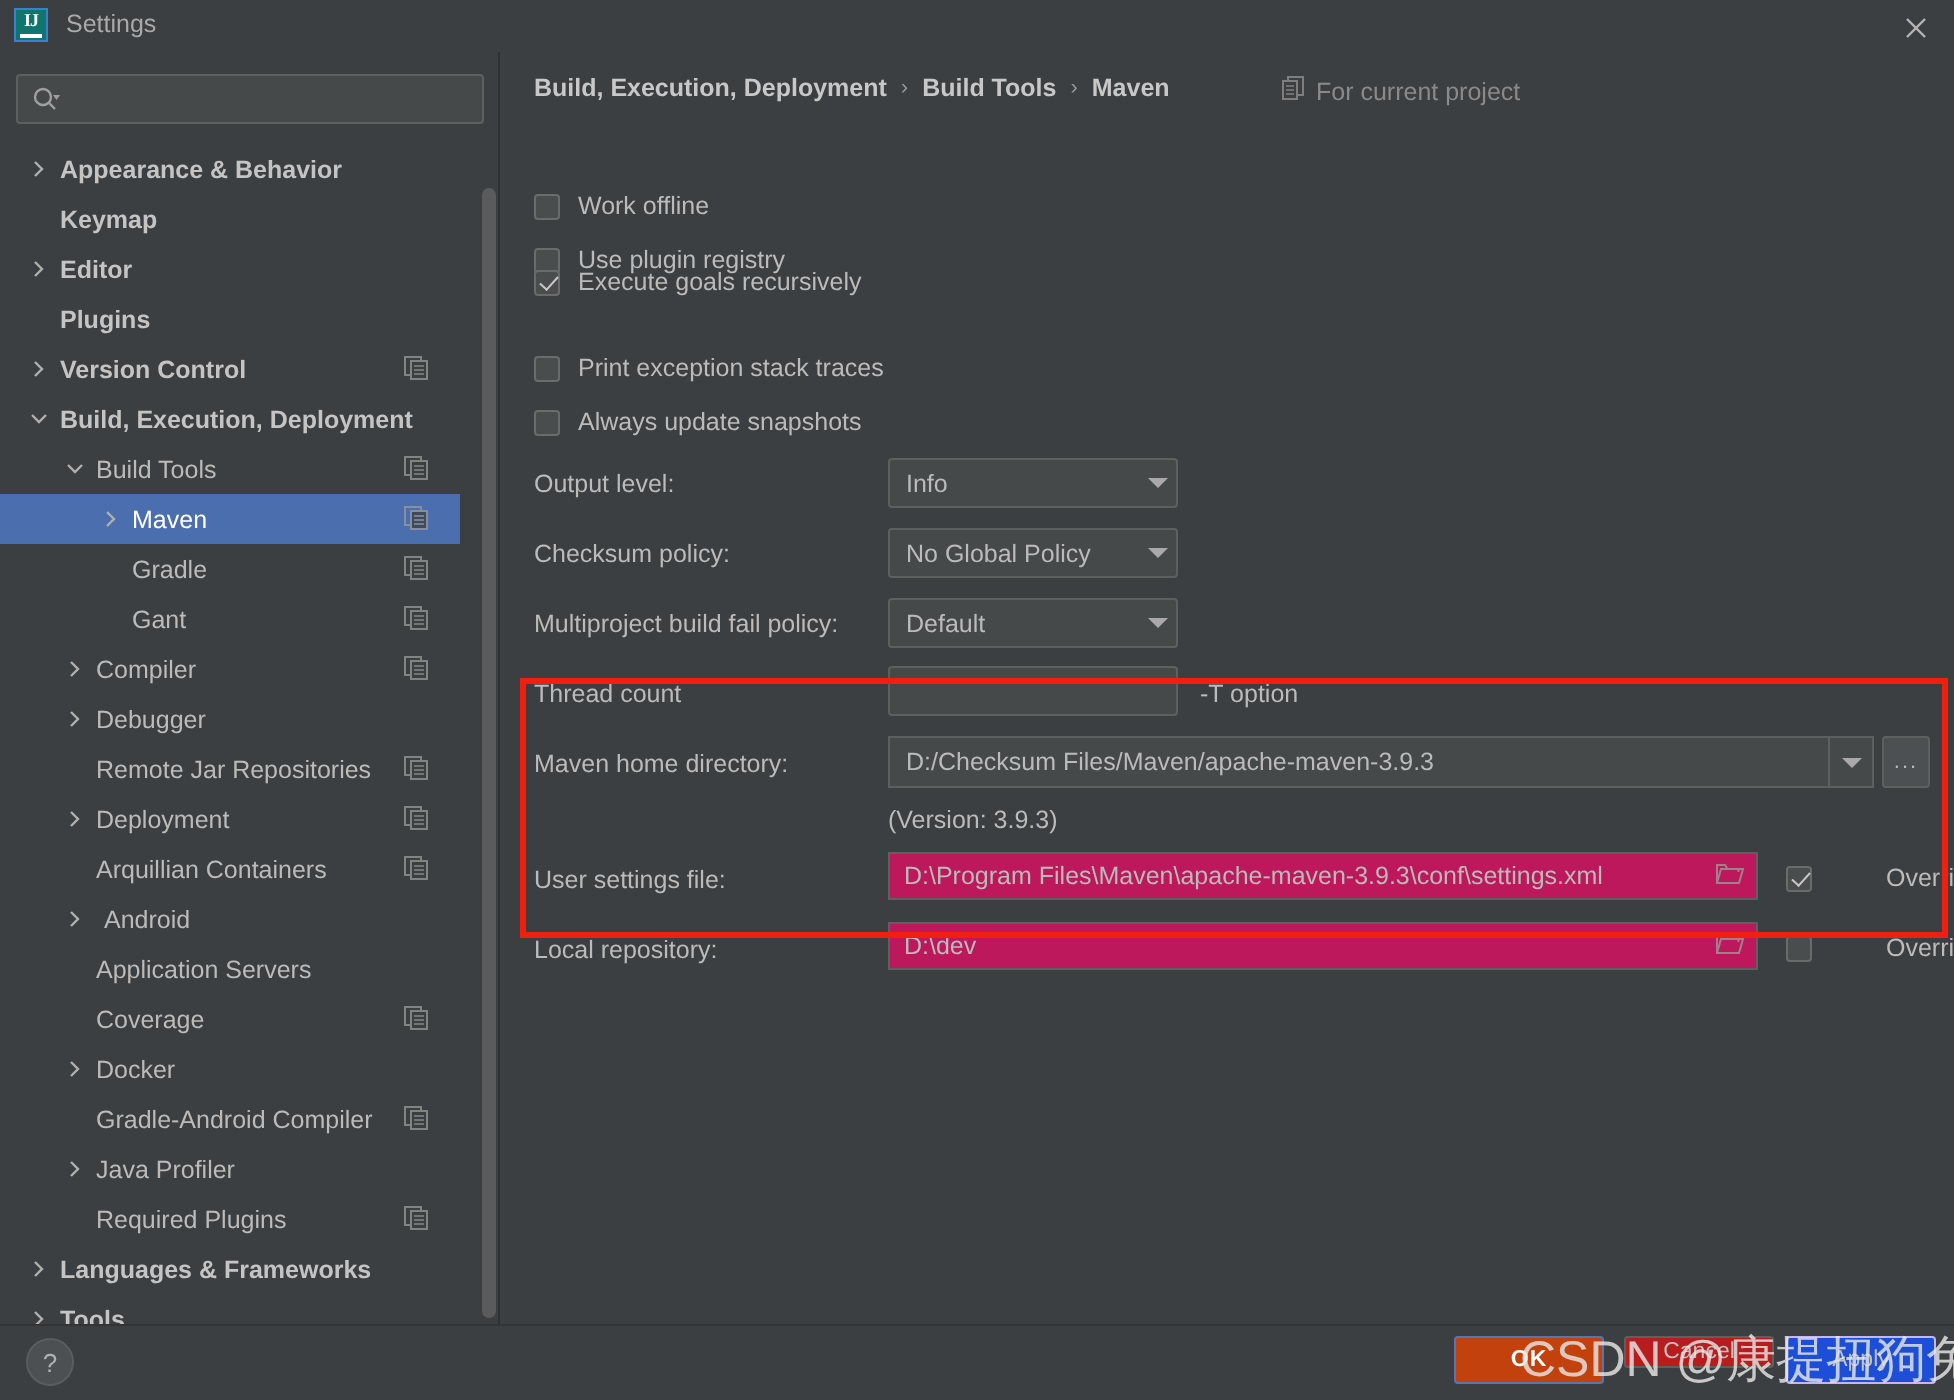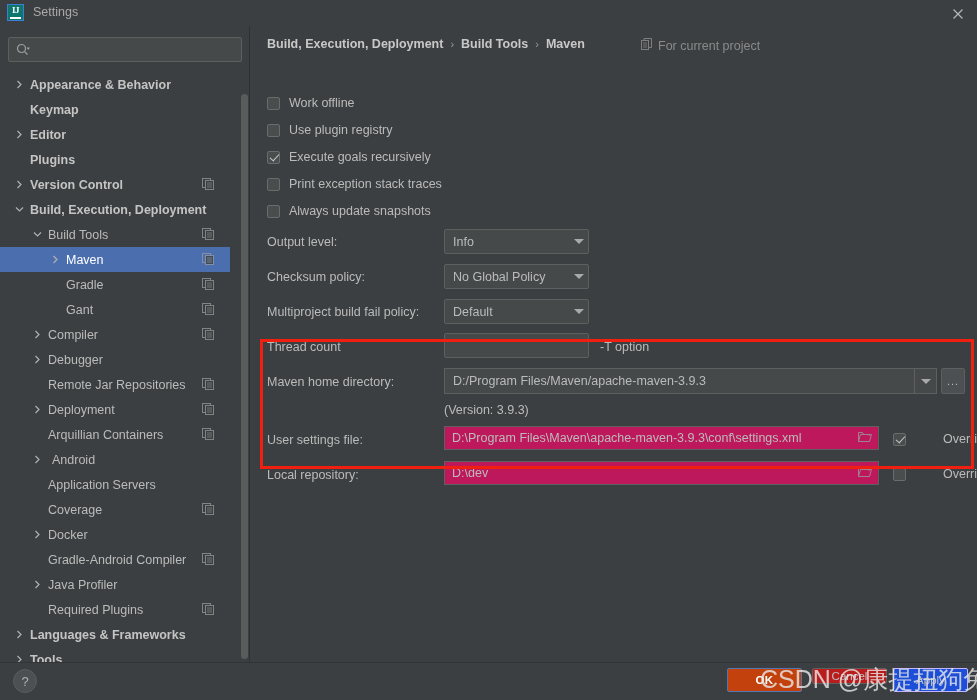--- a/index.html
+++ b/index.html
@@ -637,21 +637,21 @@
 
     <div id="chk-container">
         <div class="chk-row" style="top: 70px;">
           <span class="checkbox"></span>
           <span class="chk-label">Work offline</span>
         </div>
         <div class="chk-row" style="top: 97px;">
           <span class="checkbox"></span>
           <span class="chk-label">Use plugin registry</span>
         </div>
-        <div class="chk-row" style="top: 124px;">
+        <div class="chk-row" style="top: 108px;">
           <span class="checkbox checked"></span>
           <span class="chk-label">Execute goals recursively</span>
         </div>
         <div class="chk-row" style="top: 151px;">
           <span class="checkbox"></span>
           <span class="chk-label">Print exception stack traces</span>
         </div>
         <div class="chk-row" style="top: 178px;">
           <span class="checkbox"></span>
           <span class="chk-label">Always update snapshots</span>
@@ -681,21 +681,21 @@
           <span class="tri-down"></span>
         </span>
     </div>
 
     <div class="field-label" style="left:16px; top:314px;">Thread count</div>
     <div class="textfield" style="left:193px; top:307px; width:145px;"></div>
     <div class="hint" style="left:349px; top:314px;">-T option</div>
 
     <div class="field-label" style="left:16px; top:349px;">Maven home directory:</div>
     <div class="mv-combo" style="left:193px; top:342px; width:493px;">
-      <span class="val">D:/Program Files/Maven/apache-maven-3.9.3</span>
+      <span class="val">D:/Checksum Files/Maven/apache-maven-3.9.3</span>
       <span class="arrow-cell">
           <span class="tri-down"></span>
         </span>
     </div>
     <div class="browse-btn" style="left:690px; top:342px;">...</div>
     <div class="hint" style="left:193px; top:377px;">(Version: 3.9.3)</div>
 
     <div class="field-label" style="left:16px; top:407px;">User settings file:</div>
     <div class="path-field" style="left:193px; top:400px; width:435px;">
       <span class="pval">D:\Program Files\Maven\apache-maven-3.9.3\conf\settings.xml</span>

